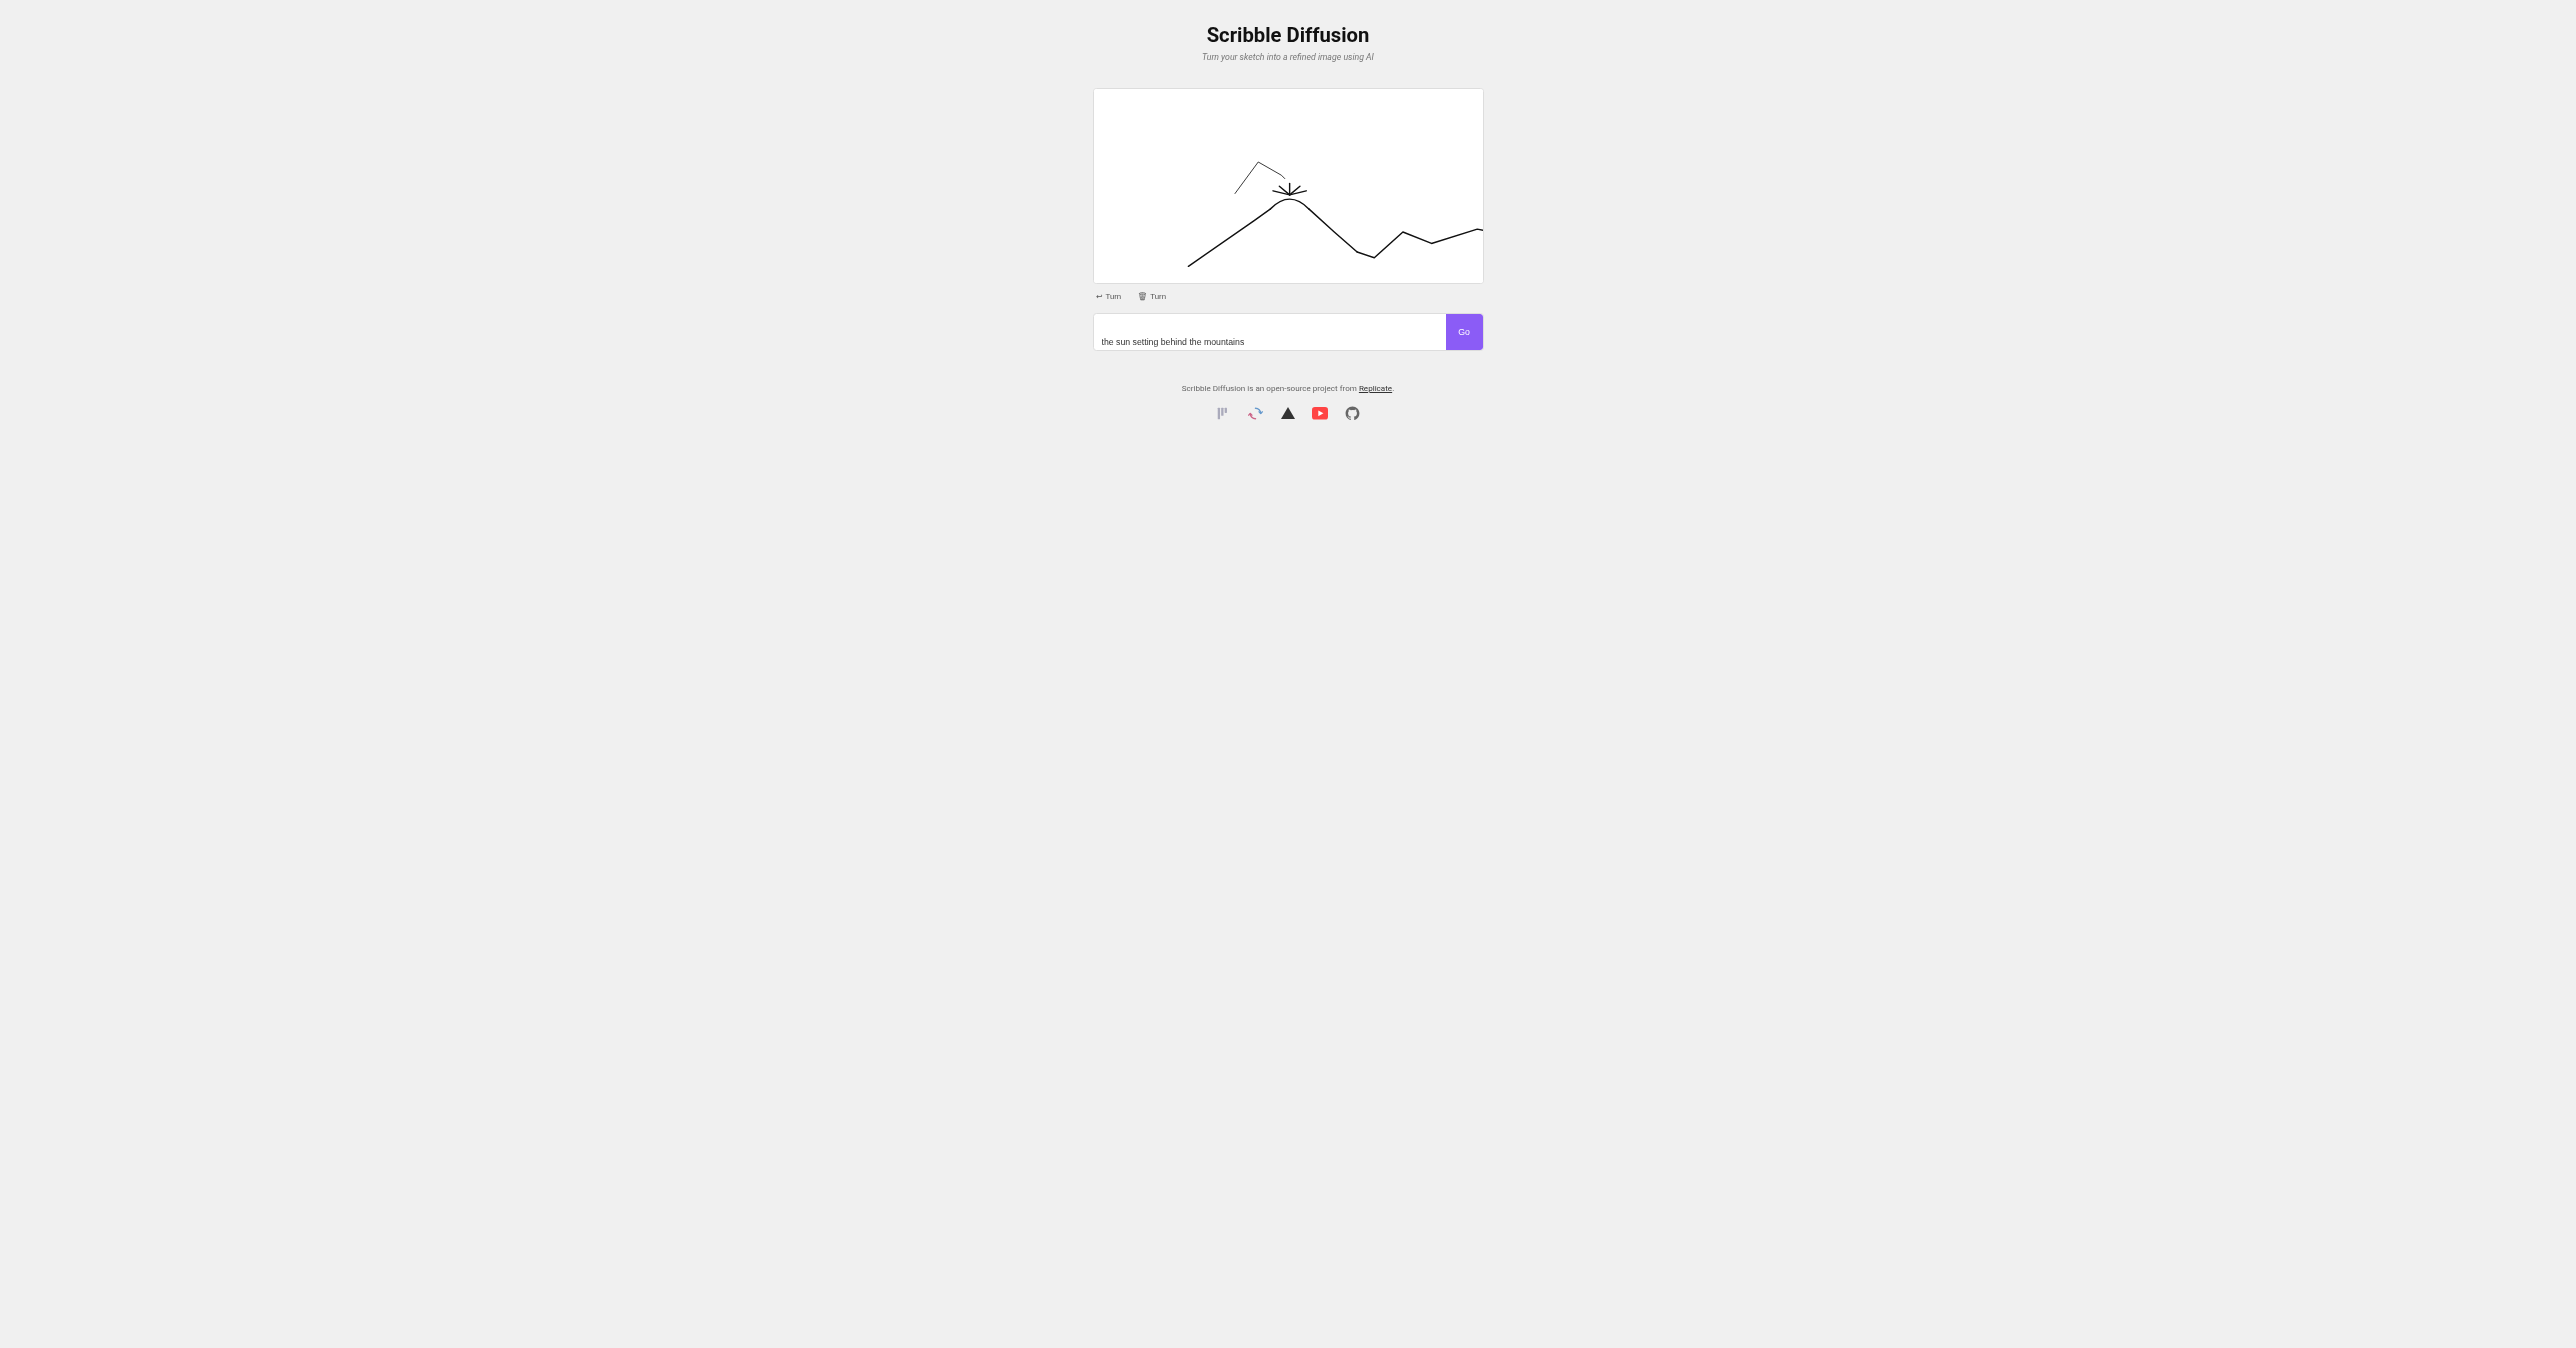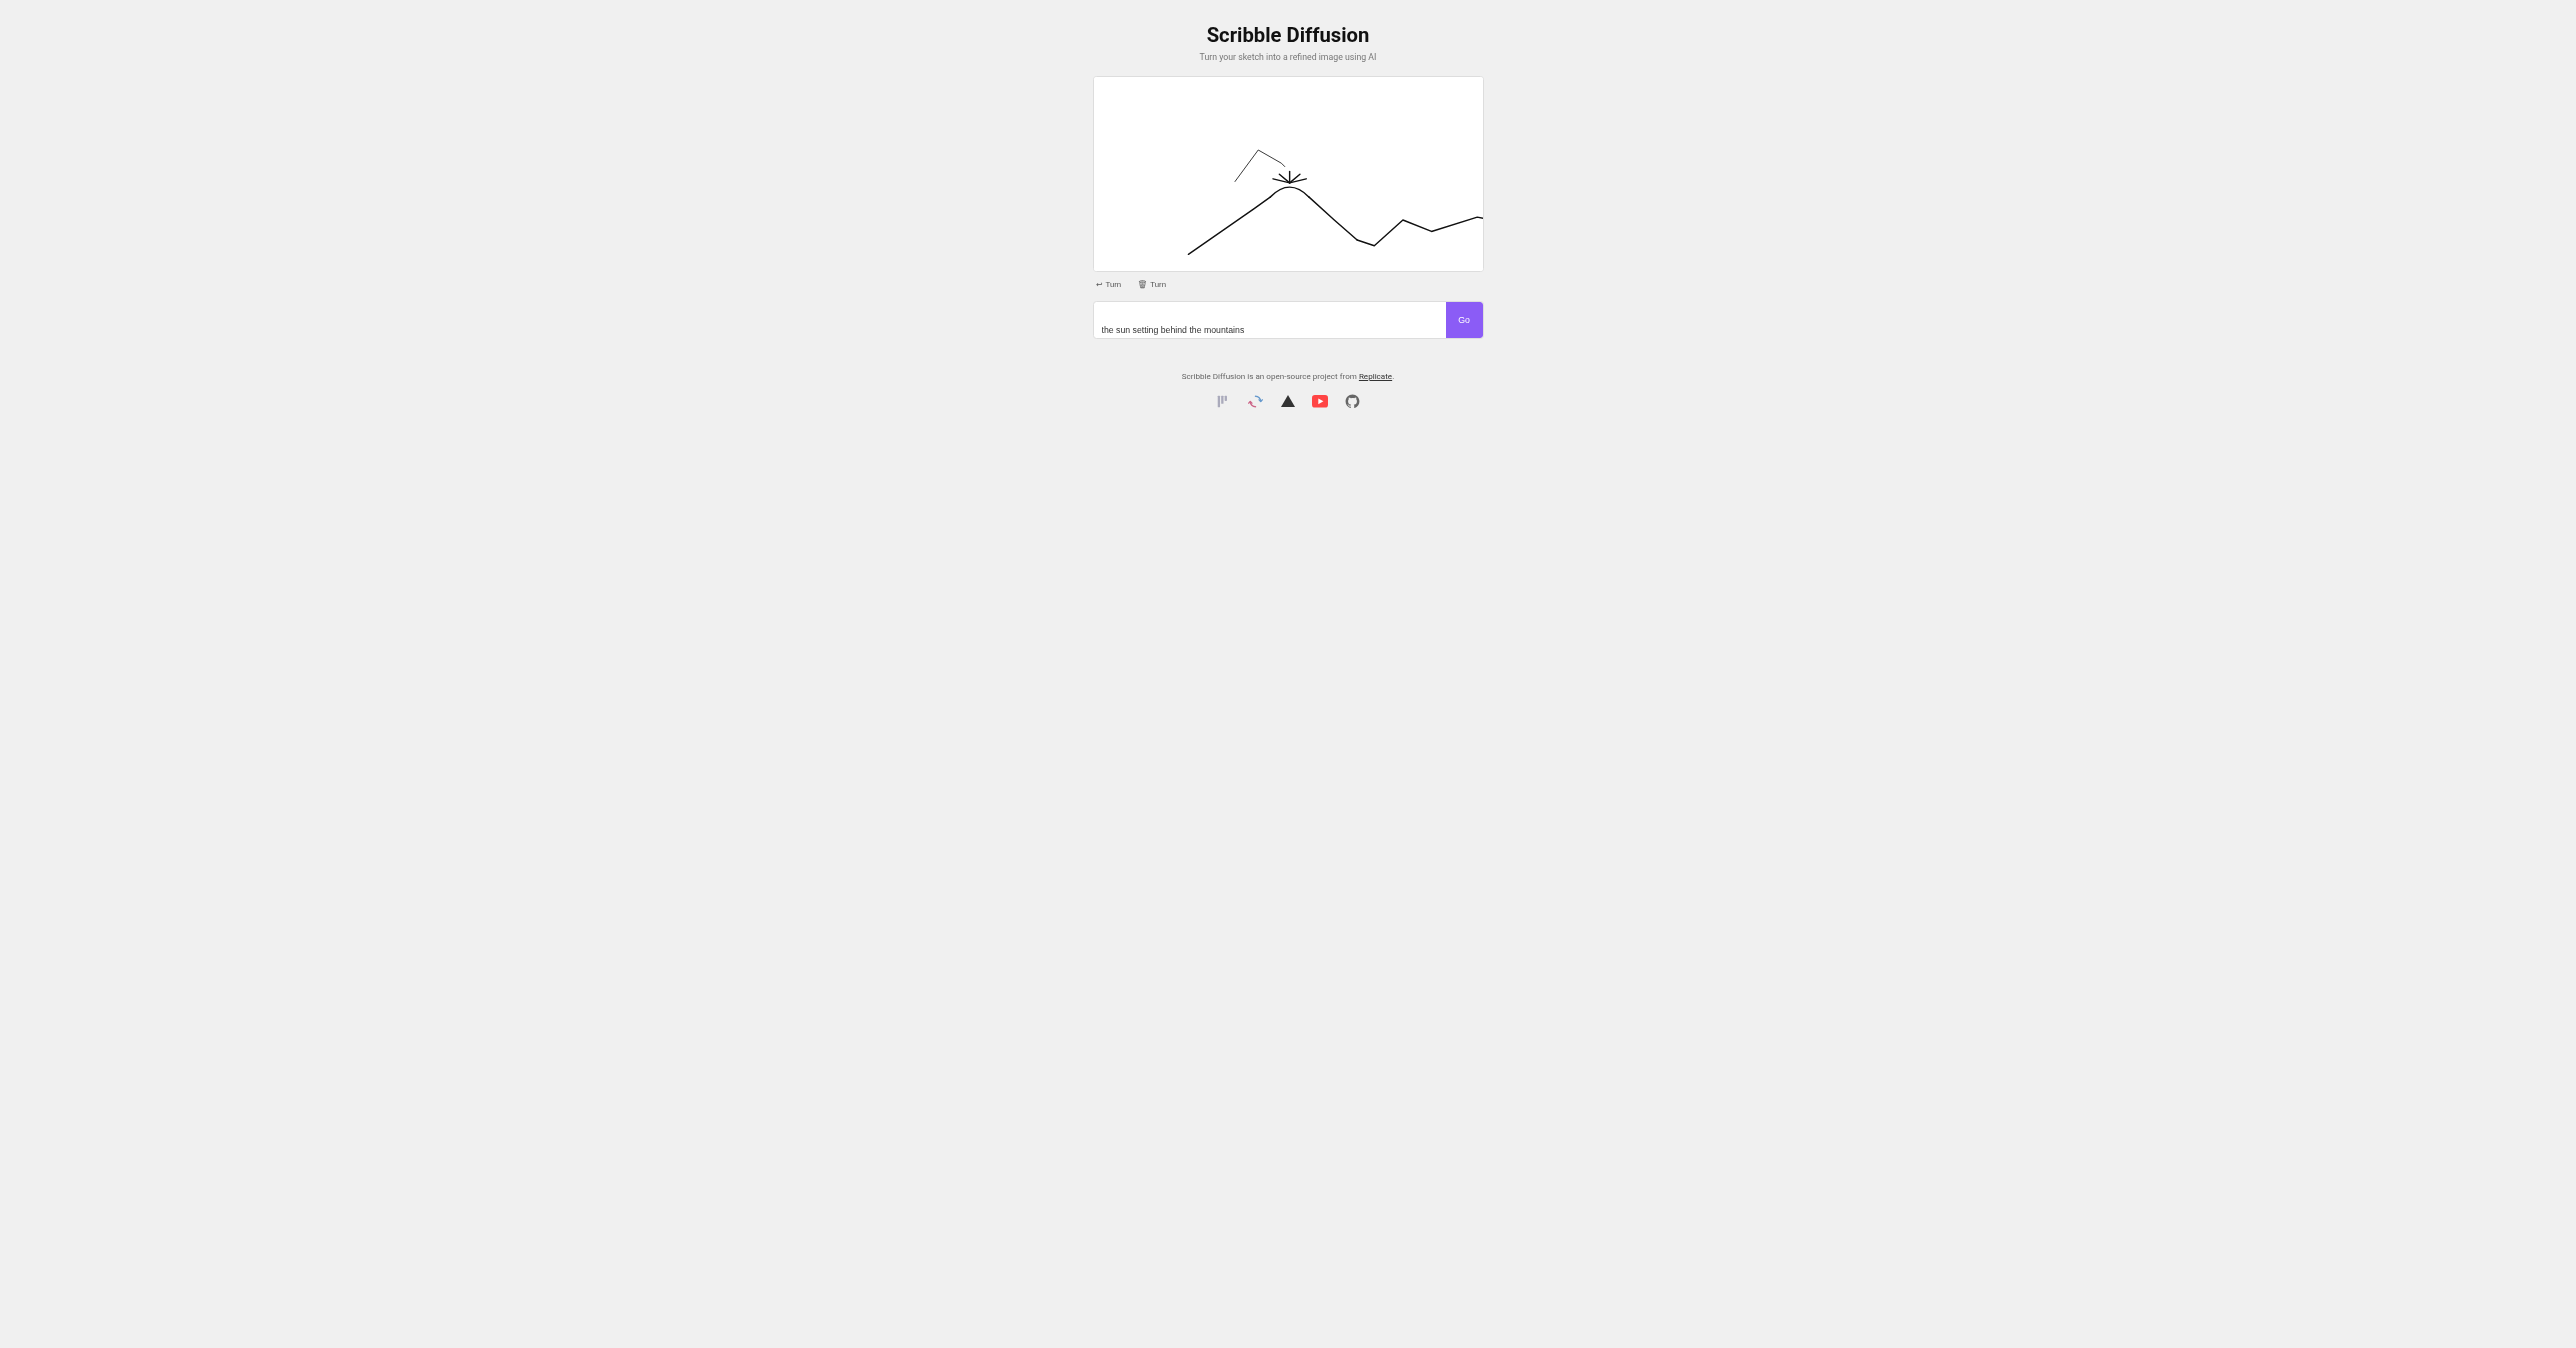--- a/index.html
+++ b/index.html
@@ -30,22 +30,23 @@
       font-size: 2.2rem;
       font-weight: 700;
       color: #111;
       margin-bottom: 4.6px;
       text-align: center;
     }
 
     .page-subtitle {
       font-size: 0.95rem;
       color: #777;
-      margin-bottom: 14px;
+      margin-bottom: 26px;
       text-align: center;
+      font-style: italic;
     }
 
     .canvas-wrapper {
       width: 100%;
       background: #fff;
       border: 0.6px solid #ddd;
       border-radius: 3.5px;
       overflow: hidden;
       position: relative;
     }

